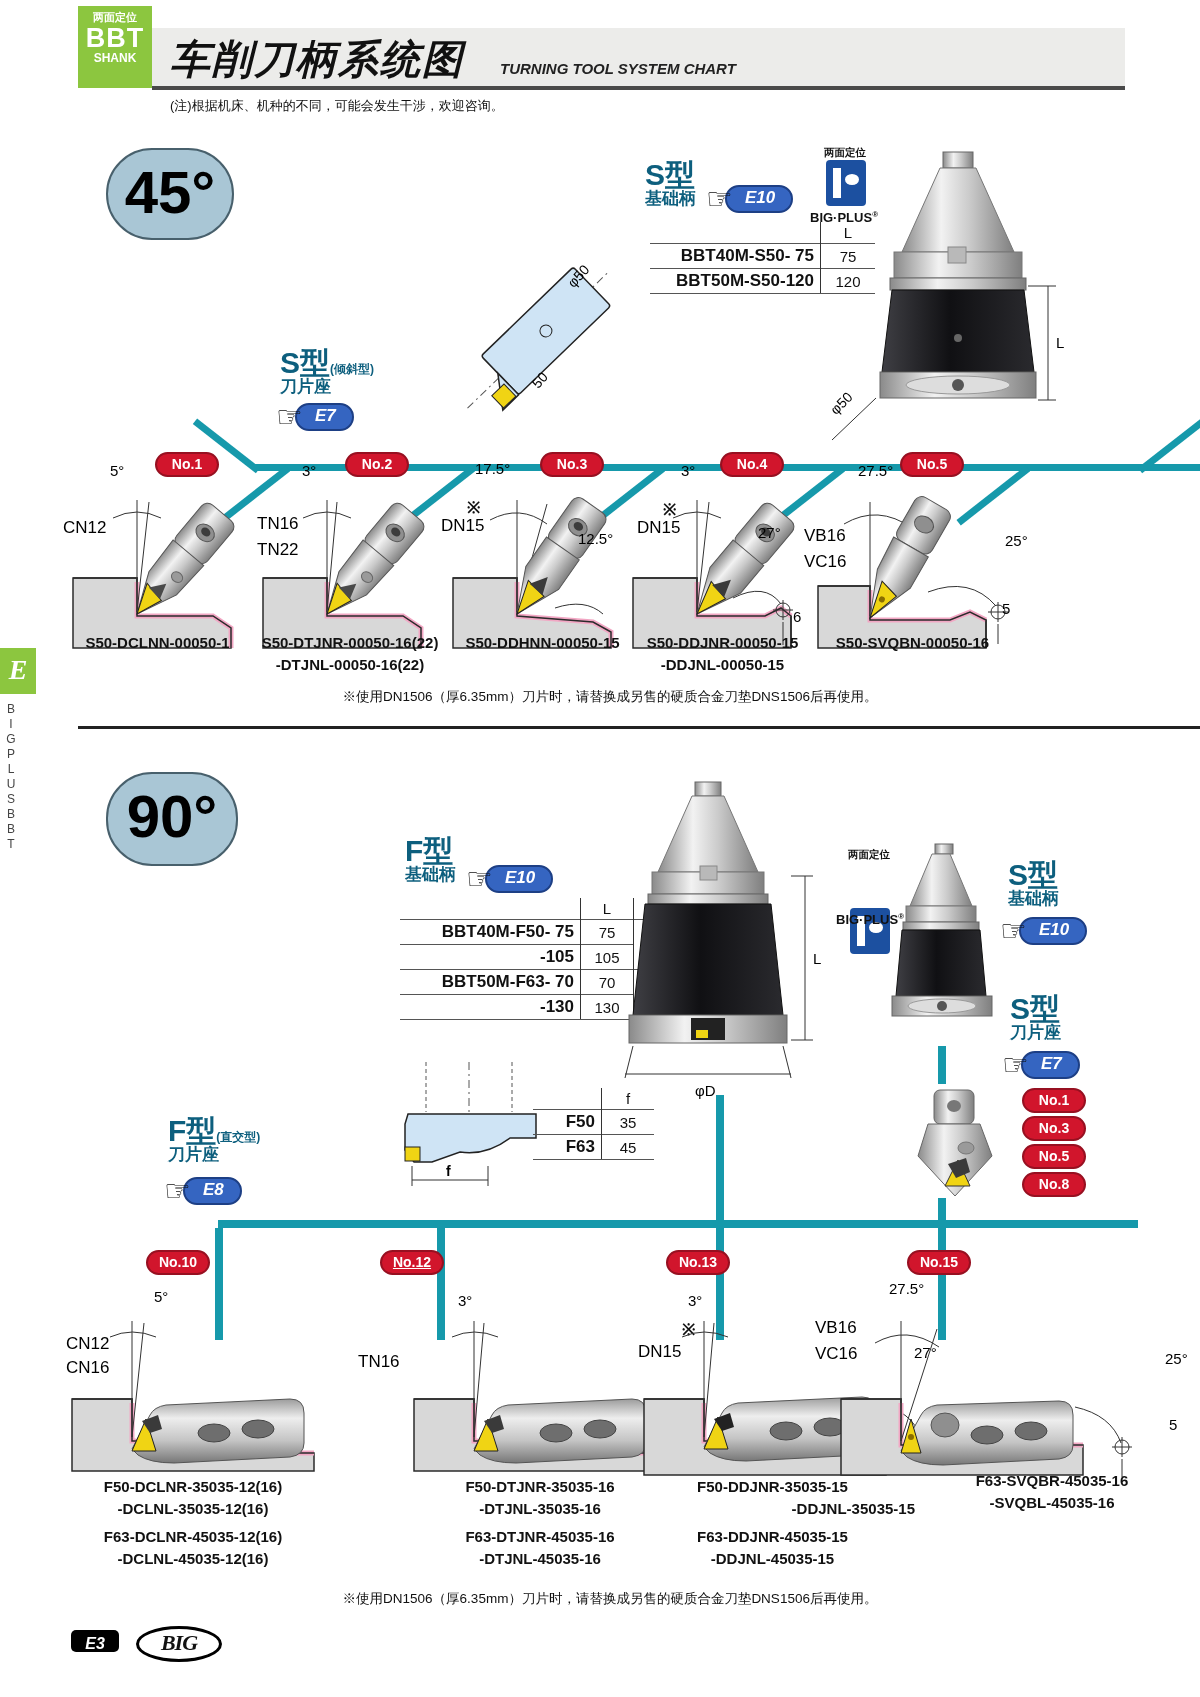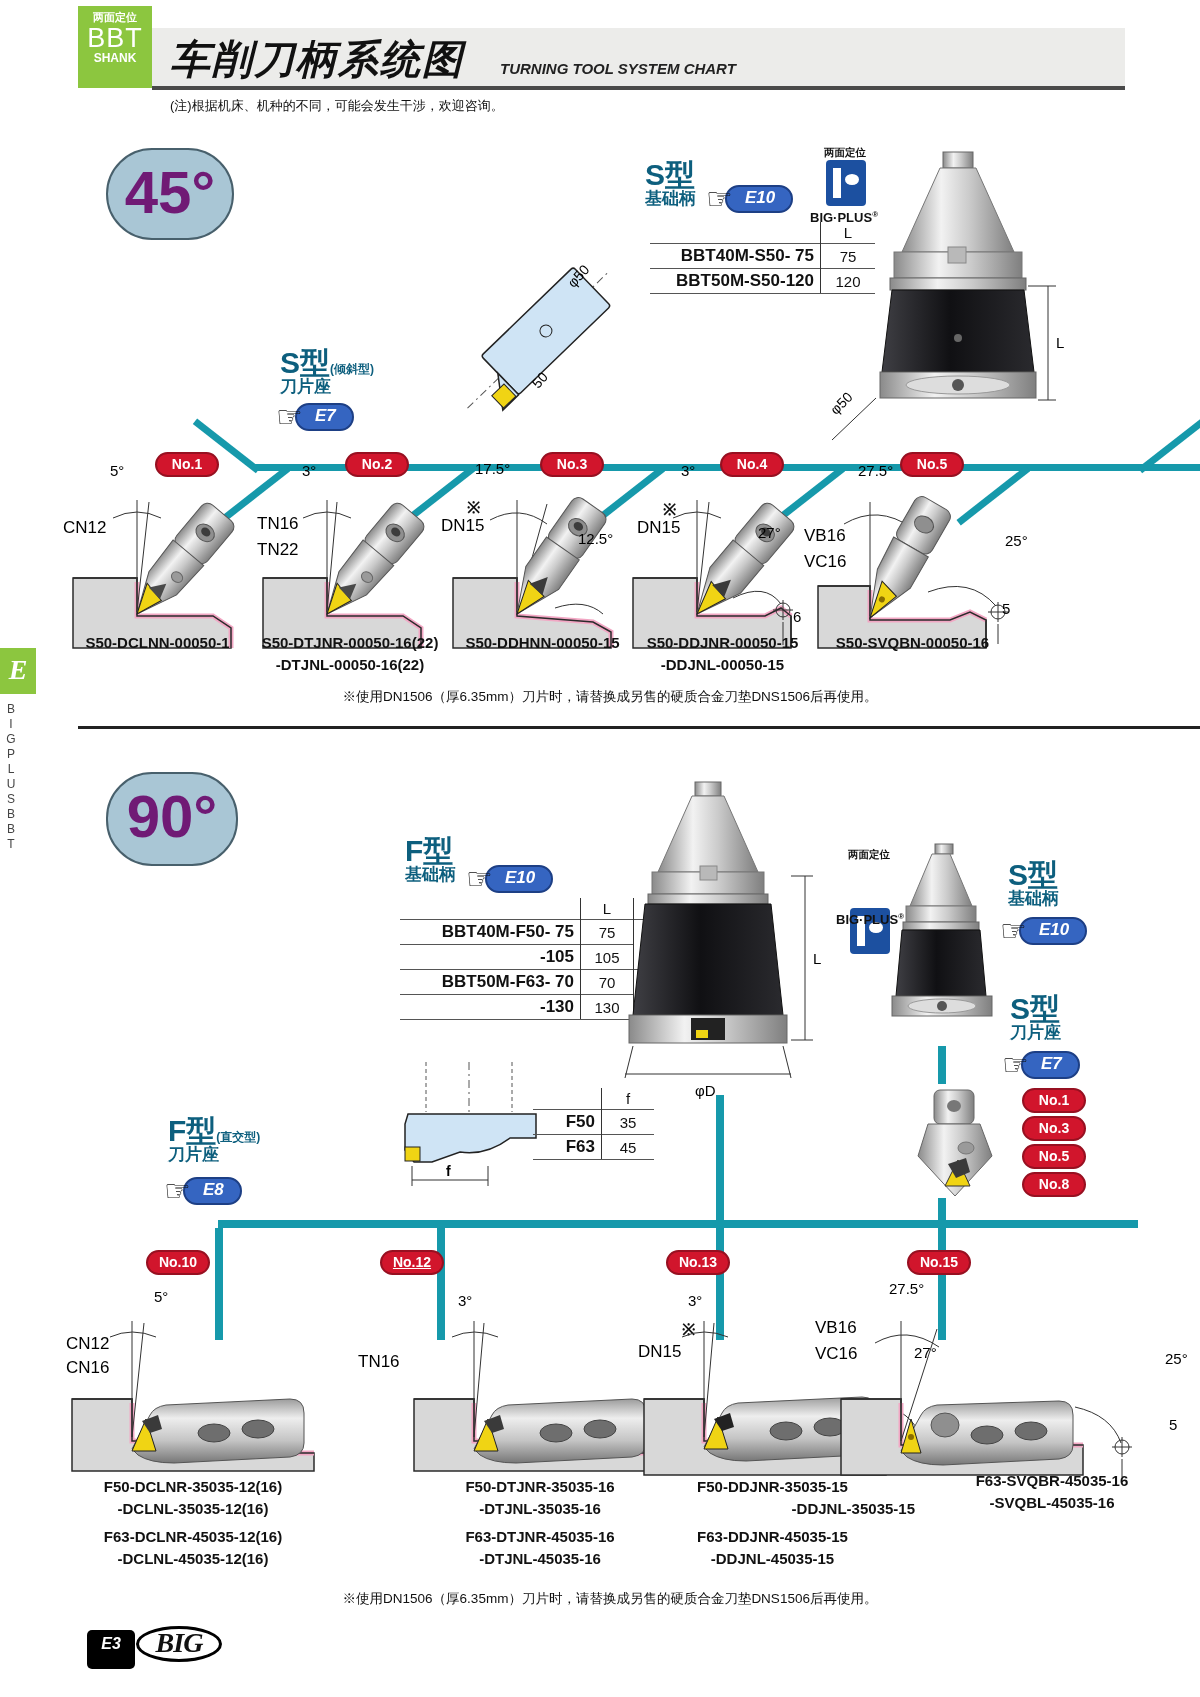--- a/index.html
+++ b/index.html
@@ -2,30 +2,30 @@
 <html><head>
 <meta charset="utf-8">
 <style>
   html,body{margin:0;padding:0;background:#fff;}
   .page{position:relative;width:1200px;height:1697px;background:#fff;overflow:hidden;
         font-family:"Liberation Sans",sans-serif;color:#111;}
   .abs{position:absolute;}
   
   .gbadge{background:#8cc63f;color:#fff;text-align:center;line-height:1.05;}
   .gbadge .t1{font-size:11px;font-weight:bold;padding-top:6px;}
-  .gbadge .t2{font-size:27px;font-weight:400;letter-spacing:1px;}
+  .gbadge .t2{font-size:27px;font-weight:700;letter-spacing:1px;}
   .gbadge .t3{font-size:12px;font-weight:bold;}
   .band{background:#ececea;}
   .title-cn{font-size:40px;font-weight:900;font-style:italic;letter-spacing:2px;}
   .title-en{font-size:15px;font-weight:bold;font-style:italic;color:#222;}
   .hrule{background:#4a4a4a;}
   .note{font-size:13px;color:#111;}
   
   .pill{background:#a9c6d5;border:2px solid #48606c;border-radius:46px;text-align:center;
-        font-weight:900;font-size:60px;color:#701a75;line-height:86px;}
+        font-weight:900;font-size:60px;color:#000000;line-height:86px;}
   .typ{color:#0d5f7e;font-weight:900;line-height:1;}
   .typ .big{font-size:30px;}
   .typ .small{font-size:17px;}
   .typ .var{font-size:12px;font-weight:bold;}
   .refbtn{display:flex;align-items:center;}
   .hand{font-size:30px;color:#111;margin-right:-8px;z-index:2;line-height:1;}
   .refpill{background:#3565c1;border:2px solid #1d3f85;color:#fff;font-weight:900;font-style:italic;
            font-size:17px;border-radius:15px;padding:1px 16px 3px 18px;}
   .nobadge{background:#d1152c;border:2px solid #971021;border-radius:14px;color:#fff;
            font-weight:bold;font-size:14px;text-align:center;width:60px;height:21px;line-height:21px;}
@@ -49,21 +49,21 @@
   .logo-sq{background:#1c50a0;border-radius:4px;position:relative;}
   .logo-sq:before{content:"";position:absolute;left:7px;top:8px;width:8px;height:30px;background:#fff;}
   .logo-sq:after{content:"";position:absolute;left:19px;top:14px;width:14px;height:11px;background:#fff;border-radius:50%;}
   .logo-brand{font-size:13px;font-weight:900;letter-spacing:0;}
   .sidebar-e{background:#8cc63f;color:#fff;text-align:center;font-family:"Liberation Serif",serif;
              font-style:italic;font-weight:bold;font-size:28px;line-height:44px;}
   .vletters{font-size:12px;color:#444;line-height:15px;text-align:center;width:14px;}
   .foot-e3{background:#000;color:#fff;font-weight:900;font-style:italic;font-size:16px;
            text-align:center;border-radius:5px;line-height:27px;}
   .foot-big{border:3.5px solid #000;border-radius:50%;text-align:center;font-weight:900;
-            font-style:italic;font-size:28px;letter-spacing:-1px;line-height:27px;font-family:"Liberation Serif",serif;}
+            font-style:italic;font-size:22px;letter-spacing:-1px;line-height:27px;font-family:"Liberation Serif",serif;}
   sup{font-size:8px;}
 </style>
 </head>
 <body>
 
 <div class="page">
 
   <svg width="0" height="0" style="position:absolute">
     <defs>
       <linearGradient id="gm" x1="0" y1="0" x2="1" y2="0">
@@ -587,16 +587,16 @@
       <line x1="295" y1="174" x2="295" y2="156" stroke="#333"></line>
     </svg>
     <div class="abs lbl" style="left:258px;top:102px;">25°</div>
     <div class="abs lbl" style="left:262px;top:168px;">5</div>
     <div class="abs code" style="left:0;top:224px;width:100%;">F63-SVQBR-45035-16</div>
     <div class="abs code" style="left:0;top:246px;width:100%;">-SVQBL-45035-16</div>
   </div>
 
   <div class="abs note" style="left:160px;top:1590px;width:900px;text-align:center;font-size:13.5px;">※使用DN1506（厚6.35mm）刀片时，请替换成另售的硬质合金刀垫DNS1506后再使用。</div>
 
-  <div class="abs foot-e3" style="left:87px;top:1630px;width:48px;height:39px;">E3</div>
+  <div class="abs foot-e3" style="left:71px;top:1630px;width:48px;height:22px;">E3</div>
   <div class="abs foot-big" style="left:136px;top:1626px;width:80px;height:30px;">BIG</div>
 
 </div>
 
 </body></html>

